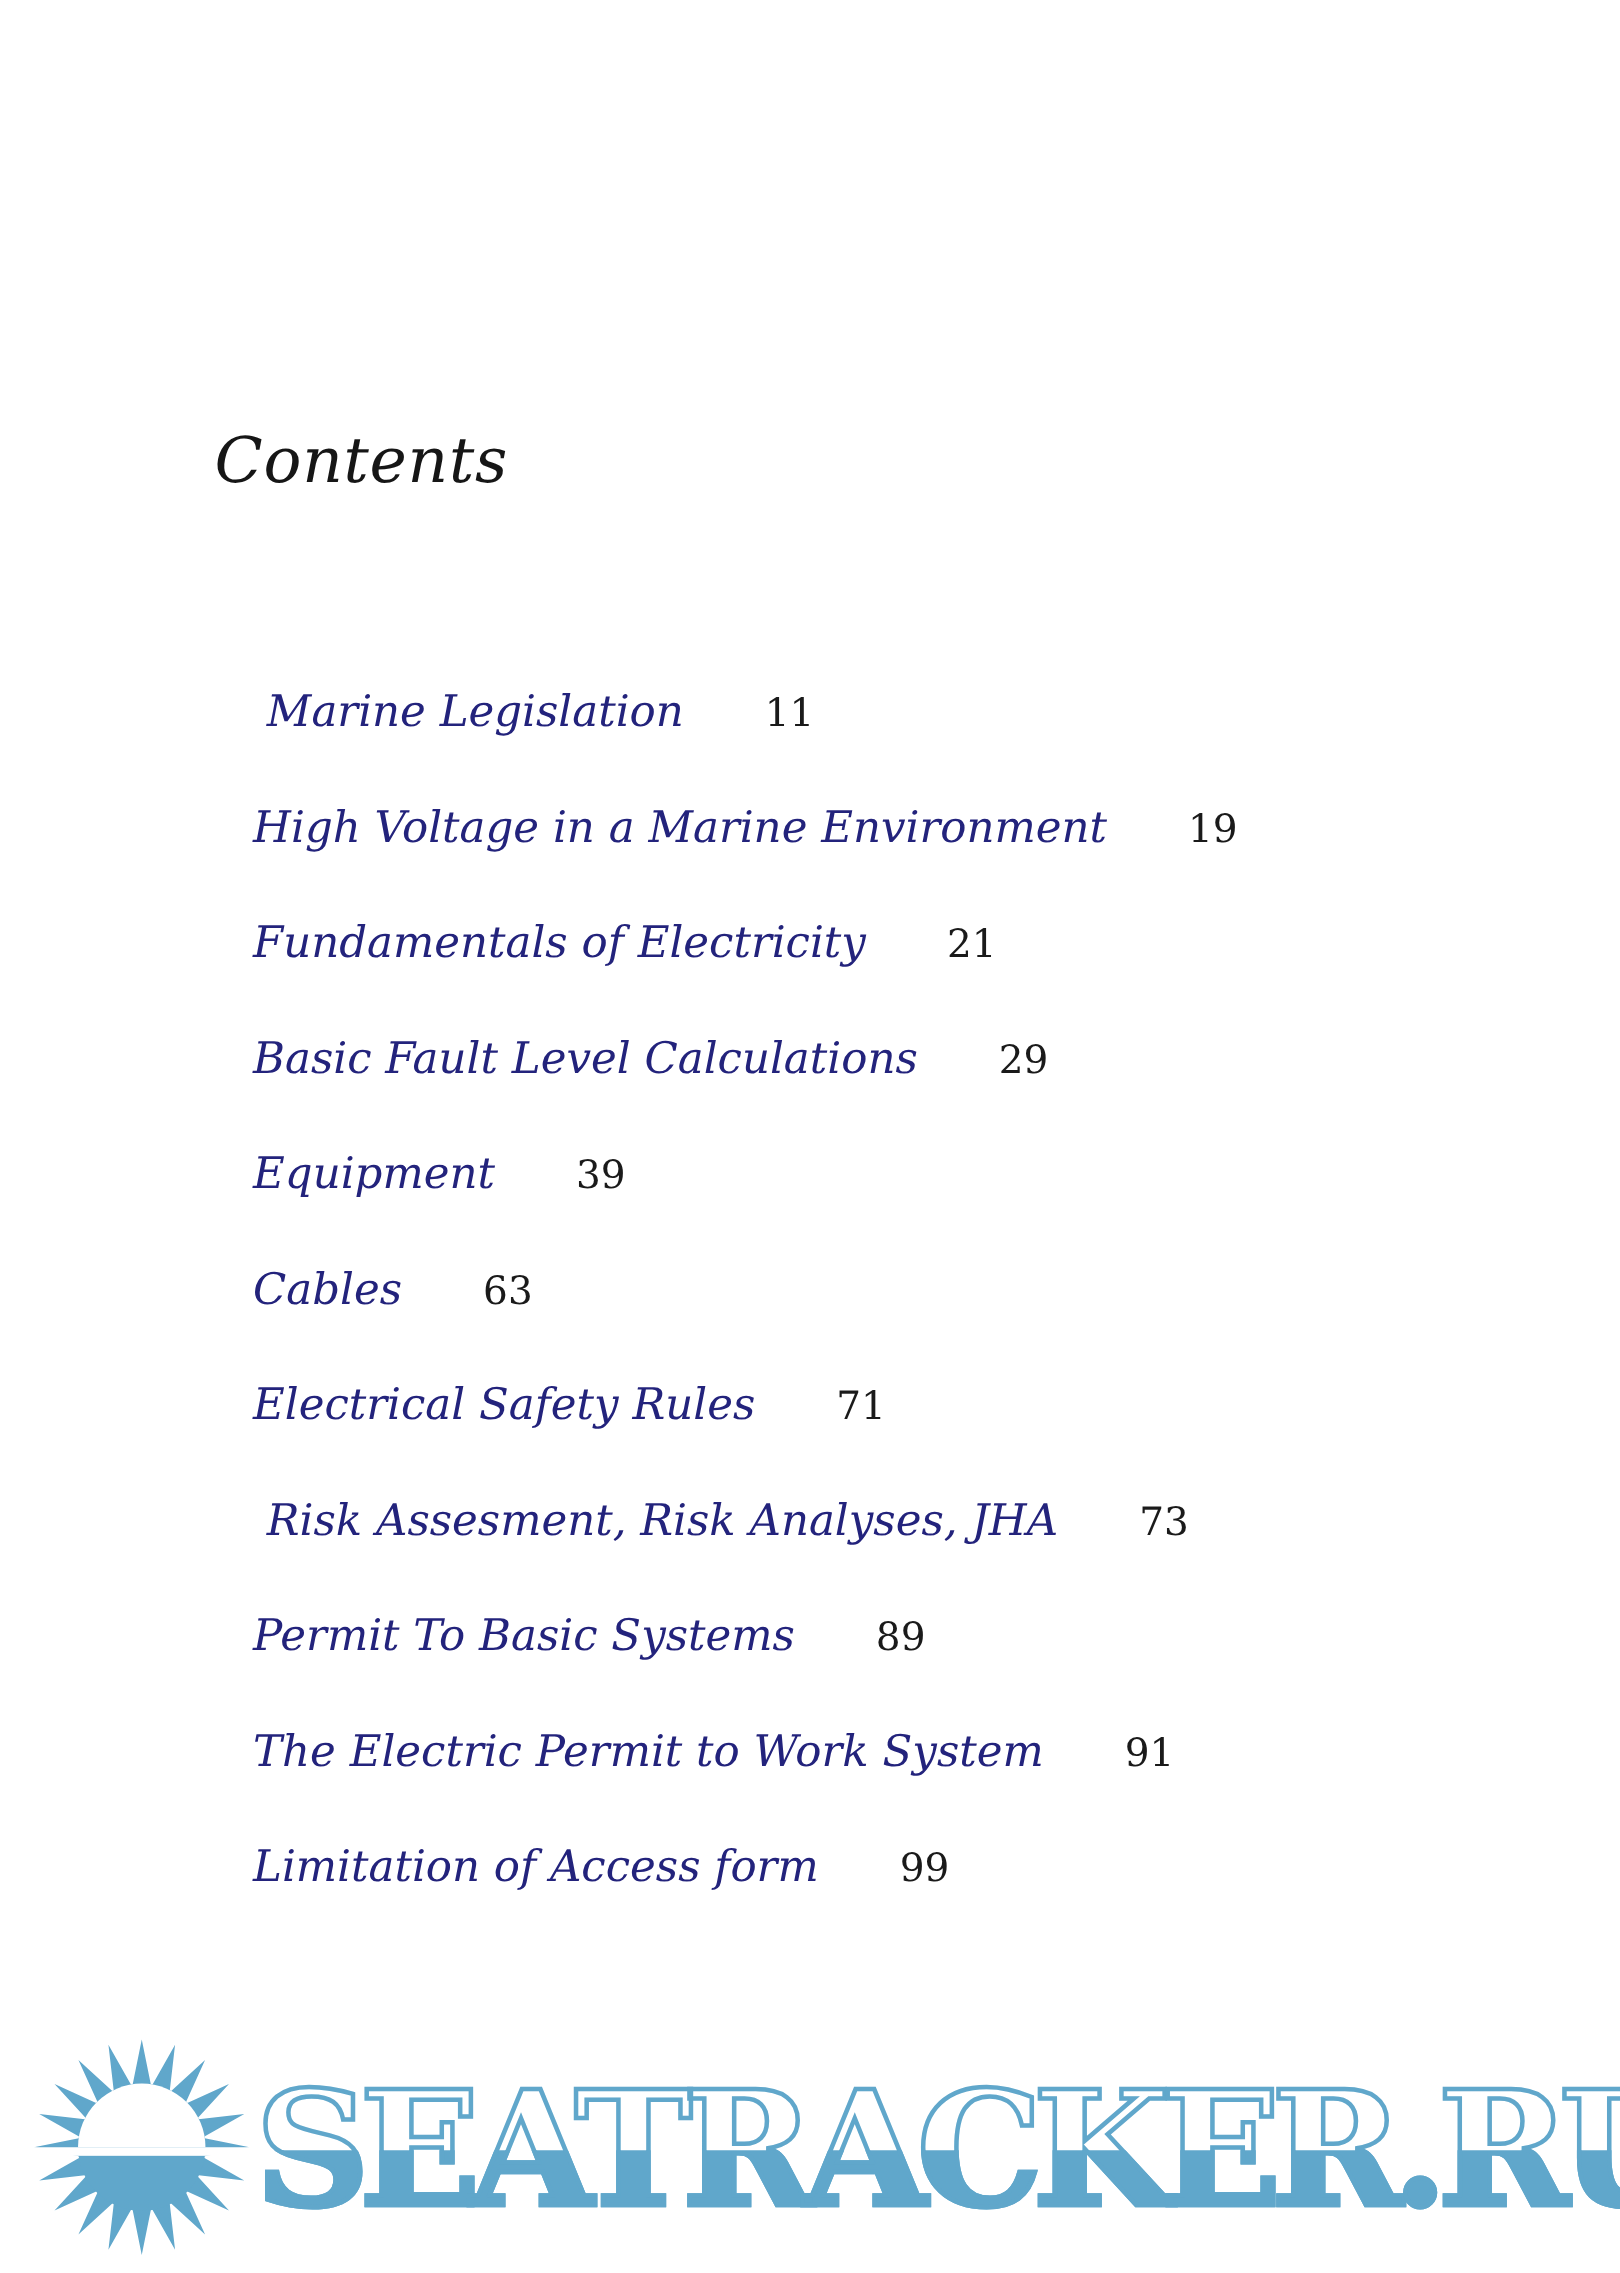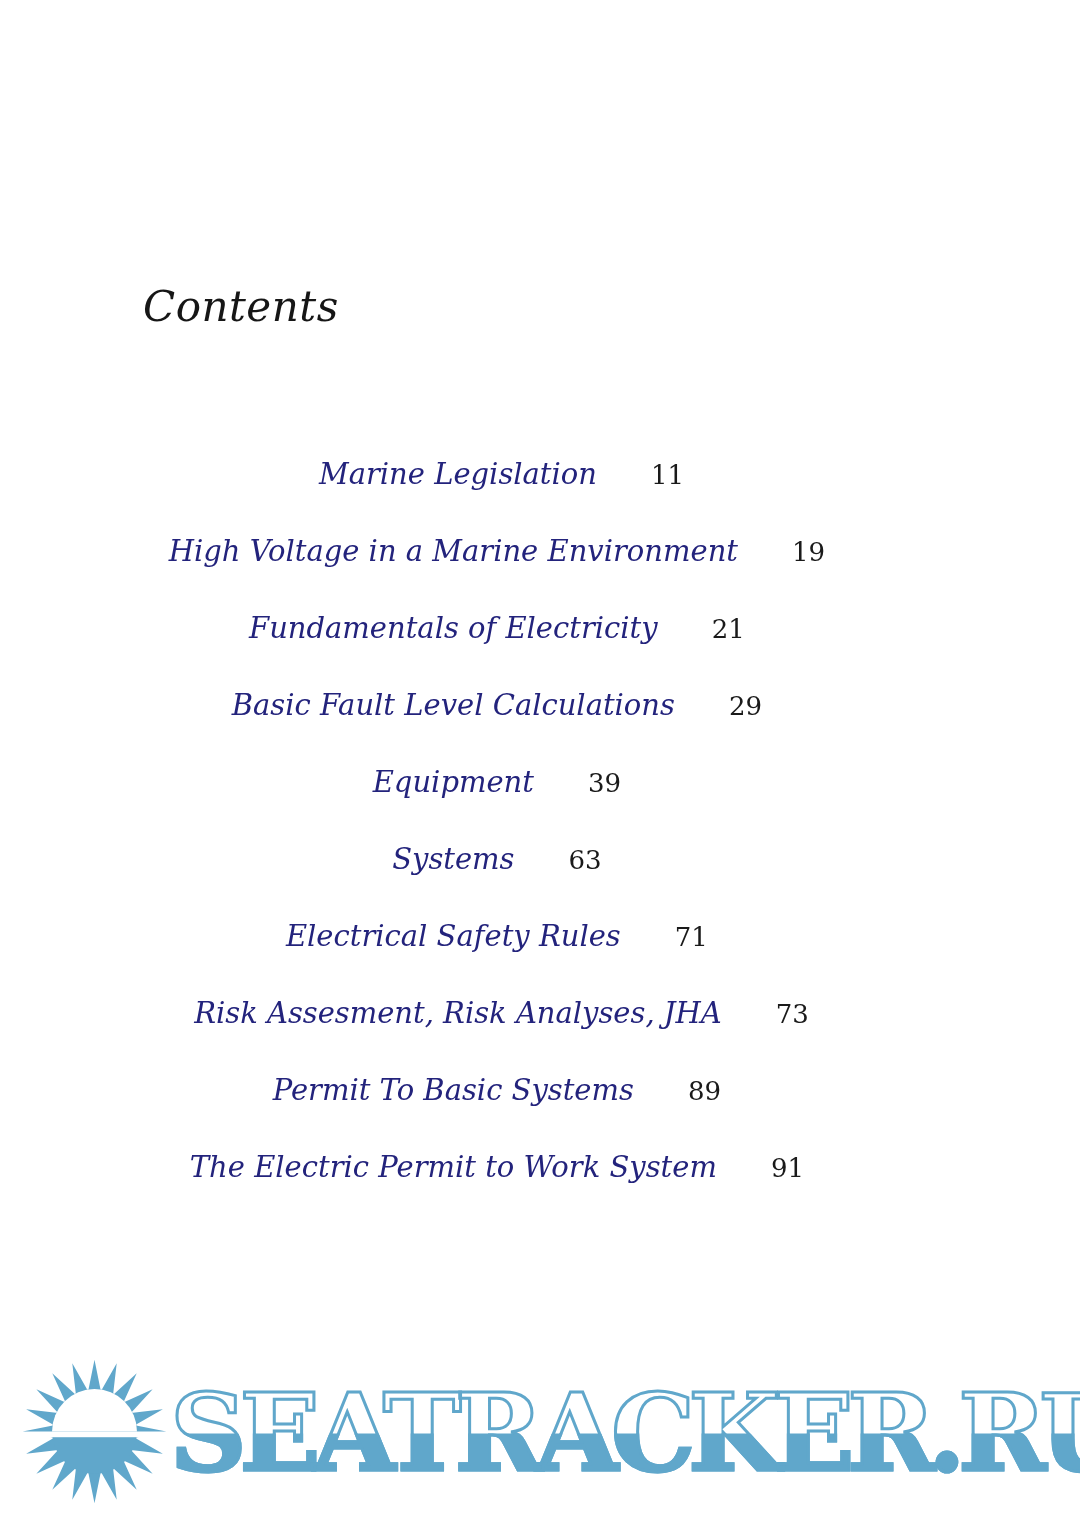--- a/index.html
+++ b/index.html
@@ -24,21 +24,20 @@
   }
 
   
   .toc {
     position: absolute;
     left: 128px; top: 438px;
   }
   .toc-row {
     height: 77px;
     white-space: pre;       
-    text-align: center;
   }
   .toc-title {
     font-style: italic;
     font-size: 29px;
     color: #23237c;
   }
   .toc-page {
     display: inline-block;
     margin-left: 54px;
     font-size: 26px;
@@ -101,40 +100,43 @@
 
       <div class="toc-row">
         <span class="toc-title">Basic Fault Level Calculations</span><span class="toc-page">29</span>
       </div>
 
       <div class="toc-row">
         <span class="toc-title">Equipment</span><span class="toc-page">39</span>
       </div>
 
       <div class="toc-row">
-        <span class="toc-title">Systems</span><span class="toc-page">63</span>
+        <span class="toc-title">Cables</span><span class="toc-page">63</span>
       </div>
 
       <div class="toc-row">
         <span class="toc-title">Electrical Safety Rules</span><span class="toc-page">71</span>
       </div>
 
       <div class="toc-row">
         <span class="toc-title"> Risk Assesment, Risk Analyses, JHA</span><span class="toc-page">73</span>
       </div>
 
       <div class="toc-row">
         <span class="toc-title">Permit To Basic Systems</span><span class="toc-page">89</span>
       </div>
 
       <div class="toc-row">
         <span class="toc-title">The Electric Permit to Work System</span><span class="toc-page">91</span>
       </div>
 
 
+      <div class="toc-row">
+        <span class="toc-title">Limitation of Access form</span><span class="toc-page">99</span>
+      </div>
     </div>
 
   <div class="logo">
 
     <svg class="sun-icon" viewBox="0 0 180 180" xmlns="http://www.w3.org/2000/svg">
       <polygon fill="#60a7cb" points="
         178,90 139.4,97.8 173.7,117.2 134.6,112.7 161.2,141.7 125.4,125.4
         141.7,161.2 112.7,134.6 117.2,173.7 97.8,139.4 90,178 82.2,139.4
         62.8,173.7 67.3,134.6 38.3,161.2 54.6,125.4 18.8,141.7 45.4,112.7
         6.3,117.2 40.6,97.8 2,90 40.6,82.2 6.3,62.8 45.4,67.3

